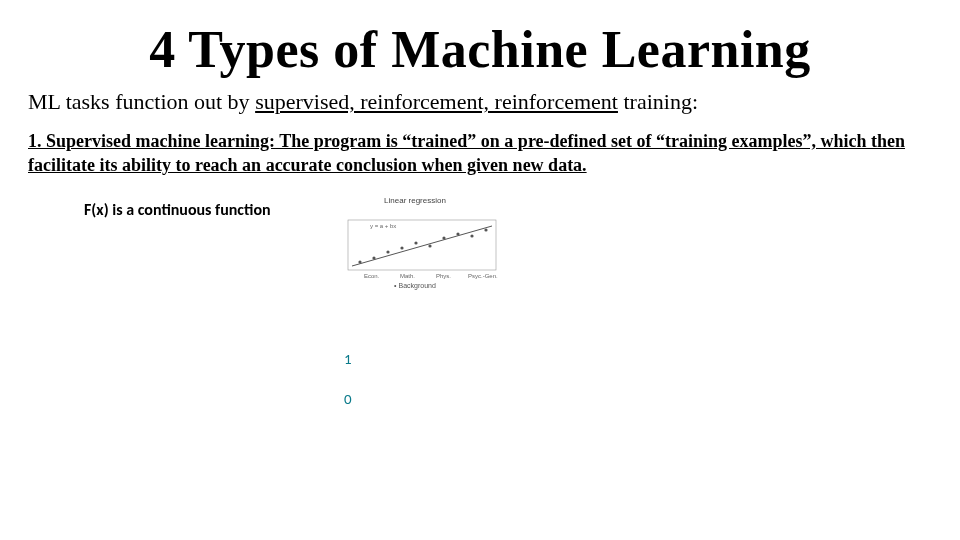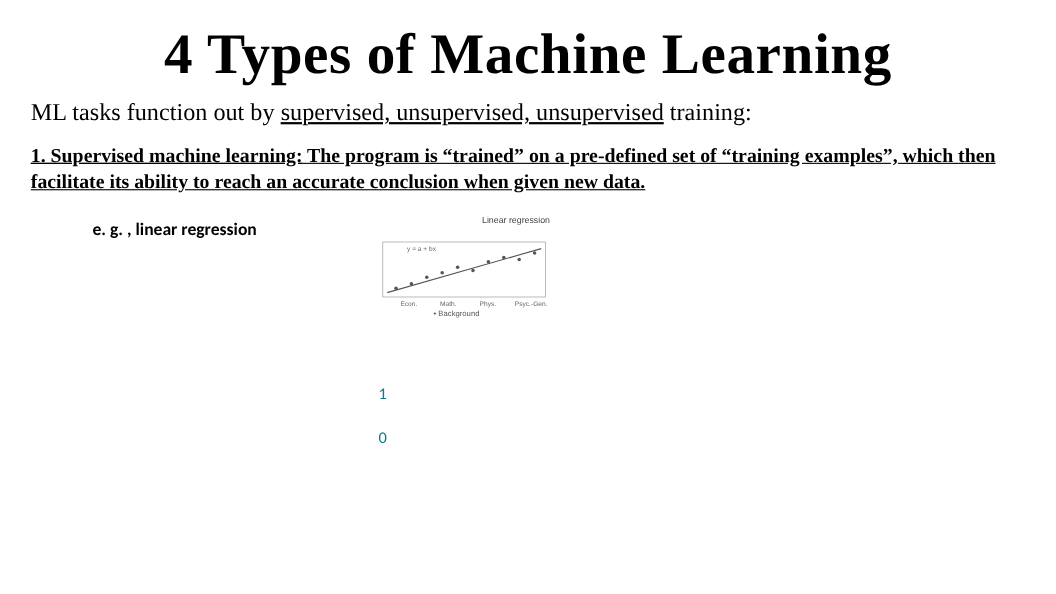--- a/index.html
+++ b/index.html
@@ -42,21 +42,21 @@
   .chart-wrap {
     position: absolute;
     left: 330px;
     top: 196px;
     width: 170px;
   }
   .chart-title {
     font-family: Arial, sans-serif;
     font-size: 8px;
     color: #444;
-    text-align: right;
+    text-align: center;
     margin-bottom: 13px;
   }
   .chart-svg { display: block; }
   .chart-xlabel {
     font-family: Arial, sans-serif;
     font-size: 7px;
     color: #555;
     text-align: center;
     margin-top: 2px;
   }
@@ -69,29 +69,29 @@
     color: #0a7a8a;
   }
   .digits div { margin-bottom: 22px; }
 </style>
 </head>
 <body>
 
 <h1 class="title">4 Types of Machine Learning</h1>
 
 <p class="subtitle">
-  <span>ML tasks function out by </span><span class="underline">supervised, unsupervised, unsupervised</span><span>  training:</span>
+  <span>ML tasks function out by </span><span class="underline">supervised, reinforcement, reinforcement</span><span>  training:</span>
 </p>
 
 <p class="section">
   <span class="heading">1. Supervised machine learning:</span><span> The program is “trained” on a pre-defined set of “training examples”, which then facilitate its ability to reach an accurate conclusion when given new data.</span>
 </p>
 
 <div class="fx-block">
-  <div>e. g. , linear regression</div>
+  <div>F(x) is a continuous function</div>
 </div>
 
 <div class="chart-wrap">
   <div class="chart-title">Linear regression</div>
   <svg class="chart-svg" width="170" height="62" viewBox="0 0 170 62">
     <rect x="18" y="2" width="148" height="50" fill="none" stroke="#999" stroke-width="0.6"></rect>
 
     <line x1="22" y1="48" x2="162" y2="8" stroke="#555" stroke-width="1"></line>
 
     <circle cx="30" cy="44" r="1.6" fill="#555"></circle>

